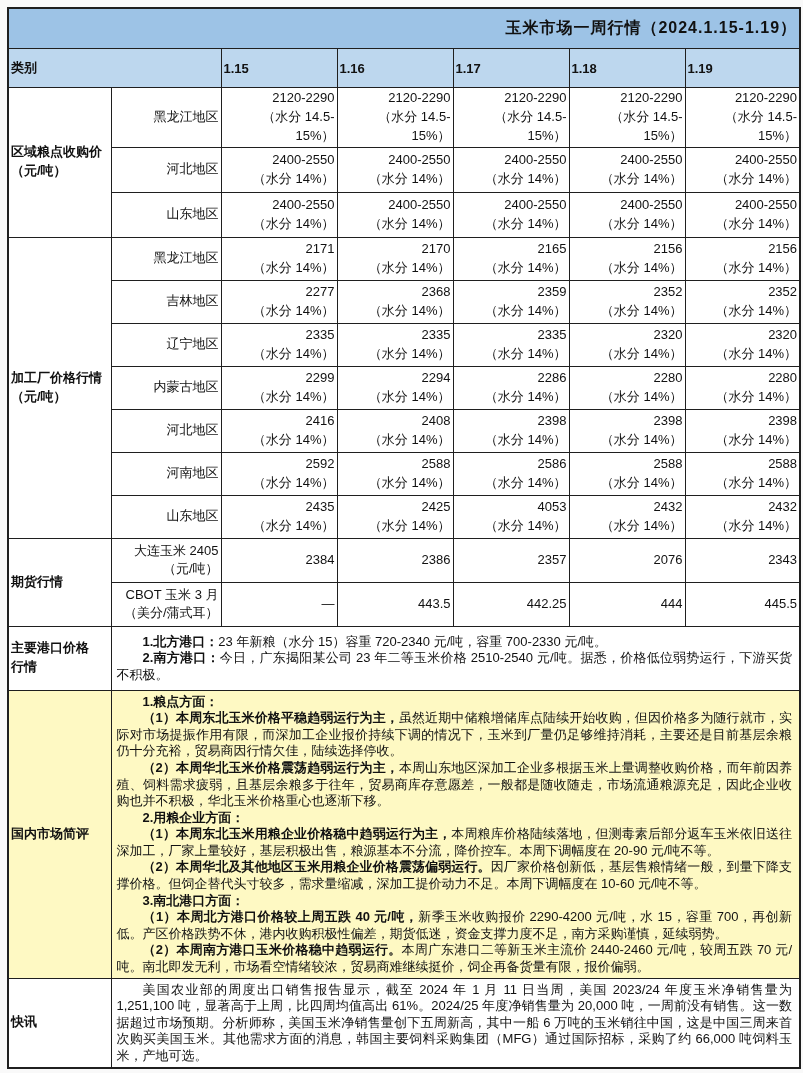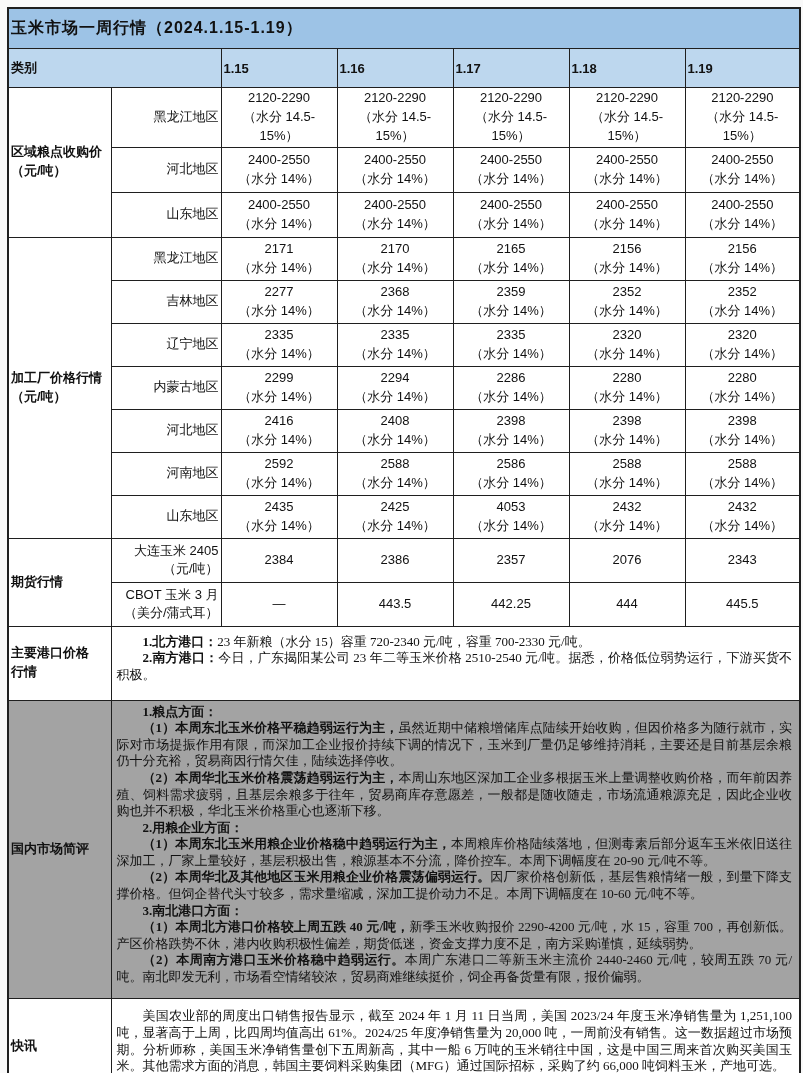--- a/index.html
+++ b/index.html
@@ -1,30 +1,30 @@
 <!DOCTYPE html>
 <html><head>
 <meta charset="utf-8">
 <style>
   html,body { margin:0; padding:0; background:#f9f9f9; }
   body { width:803px; font-family:"Liberation Sans", sans-serif; color:#111; }
   .wrap { padding:7px 4px 2px 7px; }
   table { border-collapse:collapse; table-layout:fixed; width:792px; border:2px solid #1f1f1f; background:#fff; }
   td { border:1px solid #1f1f1f; padding:1px 2px; font-size:13px; vertical-align:middle; overflow:hidden; }
-  .title-row td { background:#9DC3E6; font-weight:bold; font-size:16px; text-align:left; height:37px; letter-spacing:1px; }
+  .title-row td { background:#9DC3E6; font-weight:bold; font-size:16px; text-align:right; height:37px; letter-spacing:1px; }
   .hdr td { background:#BDD7EE; font-weight:bold; height:36px; }
   .lbl { font-weight:bold; text-align:left; white-space:pre-line; line-height:1.45; }
   .sub { text-align:right; white-space:pre-line; line-height:1.4;margin-left:15px; }
-  .val { text-align:center; line-height:1.45; }
+  .val { text-align:right; line-height:1.45; }
   .r-region td { height:42px; }
   .r-fact td { height:40px; }
   .r-fut td { height:41px; }
-  .txt { padding:3px 7px 12px 5px;font-family:Liberation Serif, serif; }
+  .txt { padding:3px 7px 2px 5px; }
   .txt p { margin:0; text-indent:2em; text-align:justify; line-height:16.6px; font-size:13px; }
-  .comment-bg td { background:#a3a3a3; }
+  .comment-bg td { background:#fef9c3; }
   .r-ports td { height:58px; }
   .r-express td { height:80px; }
   b { font-weight:bold; }
 </style>
 </head>
 <body>
 
 <div class="wrap">
 <table>
   <colgroup>

